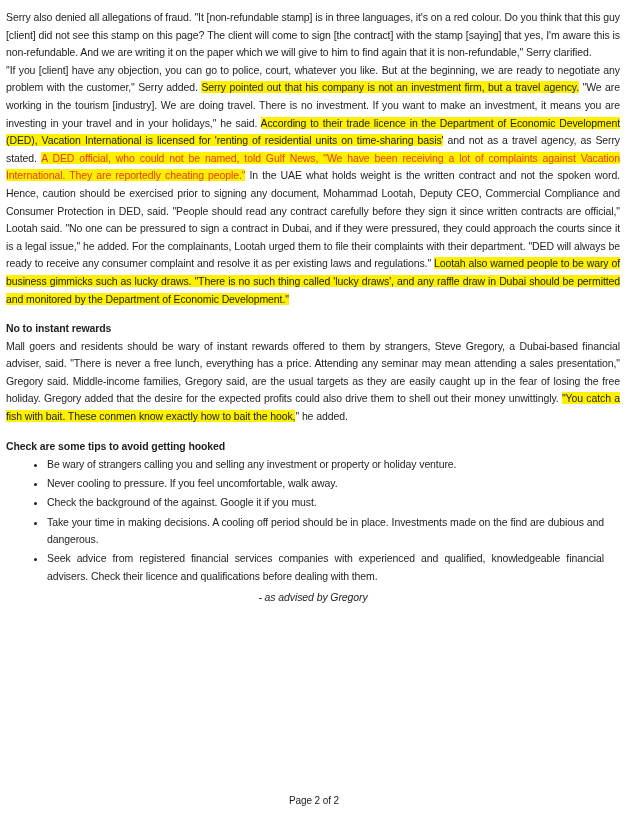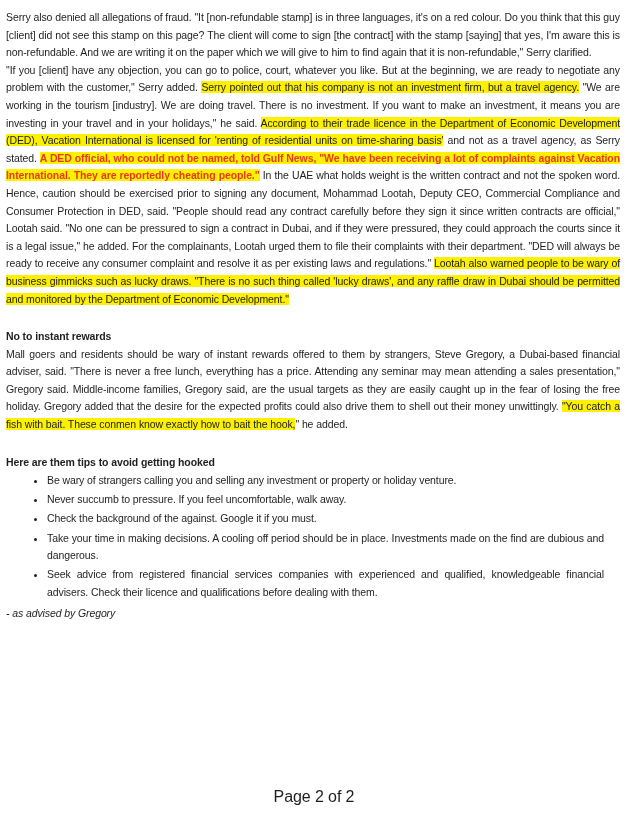--- a/index.html
+++ b/index.html
@@ -22,63 +22,63 @@
     top: 9px;
     width: 614px;
     font-size: 10.5px;
     line-height: 17.6px;
     letter-spacing: -0.1px;
     text-align: justify;
   }
   .doc-content p { margin: 0; }
   p.heading {
     font-weight: 700;
-    margin-top: 20px;
+    margin-top: 12px;
   }
   .hl { background: var(--hl, #fdf000); }
   .b  { font-weight: 400; }
   .red {
     color: var(--alert, #e8391c);
-    font-weight: 700;
+    font-weight: 400;
   }
   ul.tips {
     margin: 1px 16px 0 0;
     padding: 0 0 0 41px;
     list-style: disc;
   }
   ul.tips li { margin: 0 0 1.5px 0; }
   p.signature {
     font-style: italic;
     margin-top: 4px;
-    text-align: left;
+    text-align: center;
   }
   .page-footer {
     position: absolute;
     left: 0;
     right: 0;
     bottom: 10px;
     text-align: center;
-    font-size: 16px;
+    font-size: 10px;
     letter-spacing: -0.1px;
     color: #1e1e1e;
   }
 </style>
 </head>
 <body>
 
 <div class="page">
   <main class="doc-content" id="doc-content">
       <p><span>Serry also denied all allegations of fraud. "It [non-refundable stamp] is in three languages, it's on a red colour. Do you think that this guy [client] did not see this stamp on this page? The client will come to sign [the contract] with the stamp [saying] that yes, I'm aware this is non-refundable. And we are writing it on the paper which we will give to him to find again that it is non-refundable," Serry clarified.</span></p>
       <p><span>"If you [client] have any objection, you can go to police, court, whatever you like. But at the beginning, we are ready to negotiate any problem with the customer," Serry added. </span><span class="hl">Serry pointed out that his company is not an investment firm, but a travel agency.</span><span> "We are working in the tourism [industry]. We are doing travel. There is no investment. If you want to make an investment, it means you are investing in your travel and in your holidays," he said. </span><span class="hl">According to their trade licence in the Department of Economic Development (DED), Vacation International is licensed for 'renting of residential units on time-sharing basis'</span><span> and not as a travel agency, as Serry stated. </span><span class="hl b red">A DED official, who could not be named, told Gulf News, "We have been receiving a lot of complaints against Vacation International. They are reportedly cheating people."</span><span> In the UAE what holds weight is the written contract and not the spoken word. Hence, caution should be exercised prior to signing any document, Mohammad Lootah, Deputy CEO, Commercial Compliance and Consumer Protection in DED, said. "People should read any contract carefully before they sign it since written contracts are official," Lootah said. "No one can be pressured to sign a contract in Dubai, and if they were pressured, they could approach the courts since it is a legal issue," he added. For the complainants, Lootah urged them to file their complaints with their department. "DED will always be ready to receive any consumer complaint and resolve it as per existing laws and regulations." </span><span class="hl">Lootah also warned people to be wary of business gimmicks such as lucky draws. "There is no such thing called 'lucky draws', and any raffle draw in Dubai should be permitted and monitored by the Department of Economic Development."</span></p>
       <p class="heading">No to instant rewards</p>
       <p><span>Mall goers and residents should be wary of instant rewards offered to them by strangers, Steve Gregory, a Dubai-based financial adviser, said. "There is never a free lunch, everything has a price. Attending any seminar may mean attending a sales presentation," Gregory said. Middle-income families, Gregory said, are the usual targets as they are easily caught up in the fear of losing the free holiday. Gregory added that the desire for the expected profits could also drive them to shell out their money unwittingly. </span><span class="hl">"You catch a fish with bait. </span><span class="hl b">These conmen know exactly how to bait the hook</span><span class="hl">,</span><span>" he added.</span></p>
-      <p class="heading">Here are them tips to avoid getting hooked</p>
+      <p class="heading">Check are some tips to avoid getting hooked</p>
       <ul class="tips">
         <li>Be wary of strangers calling you and selling any investment or property or holiday venture.</li>
-        <li>Never succumb to pressure. If you feel uncomfortable, walk away.</li>
+        <li>Never cooling to pressure. If you feel uncomfortable, walk away.</li>
         <li>Check the background of the against. Google it if you must.</li>
         <li>Take your time in making decisions. A cooling off period should be in place. Investments made on the find are dubious and dangerous.</li>
         <li>Seek advice from registered financial services companies with experienced and qualified, knowledgeable financial advisers. Check their licence and qualifications before dealing with them.</li>
       </ul>
       <p class="signature">- as advised by Gregory</p>
     </main>
   <div class="page-footer" id="page-footer"><span>Page </span><span class="b">2</span><span> of </span><span class="b">2</span></div>
 </div>
 
 </body></html>

